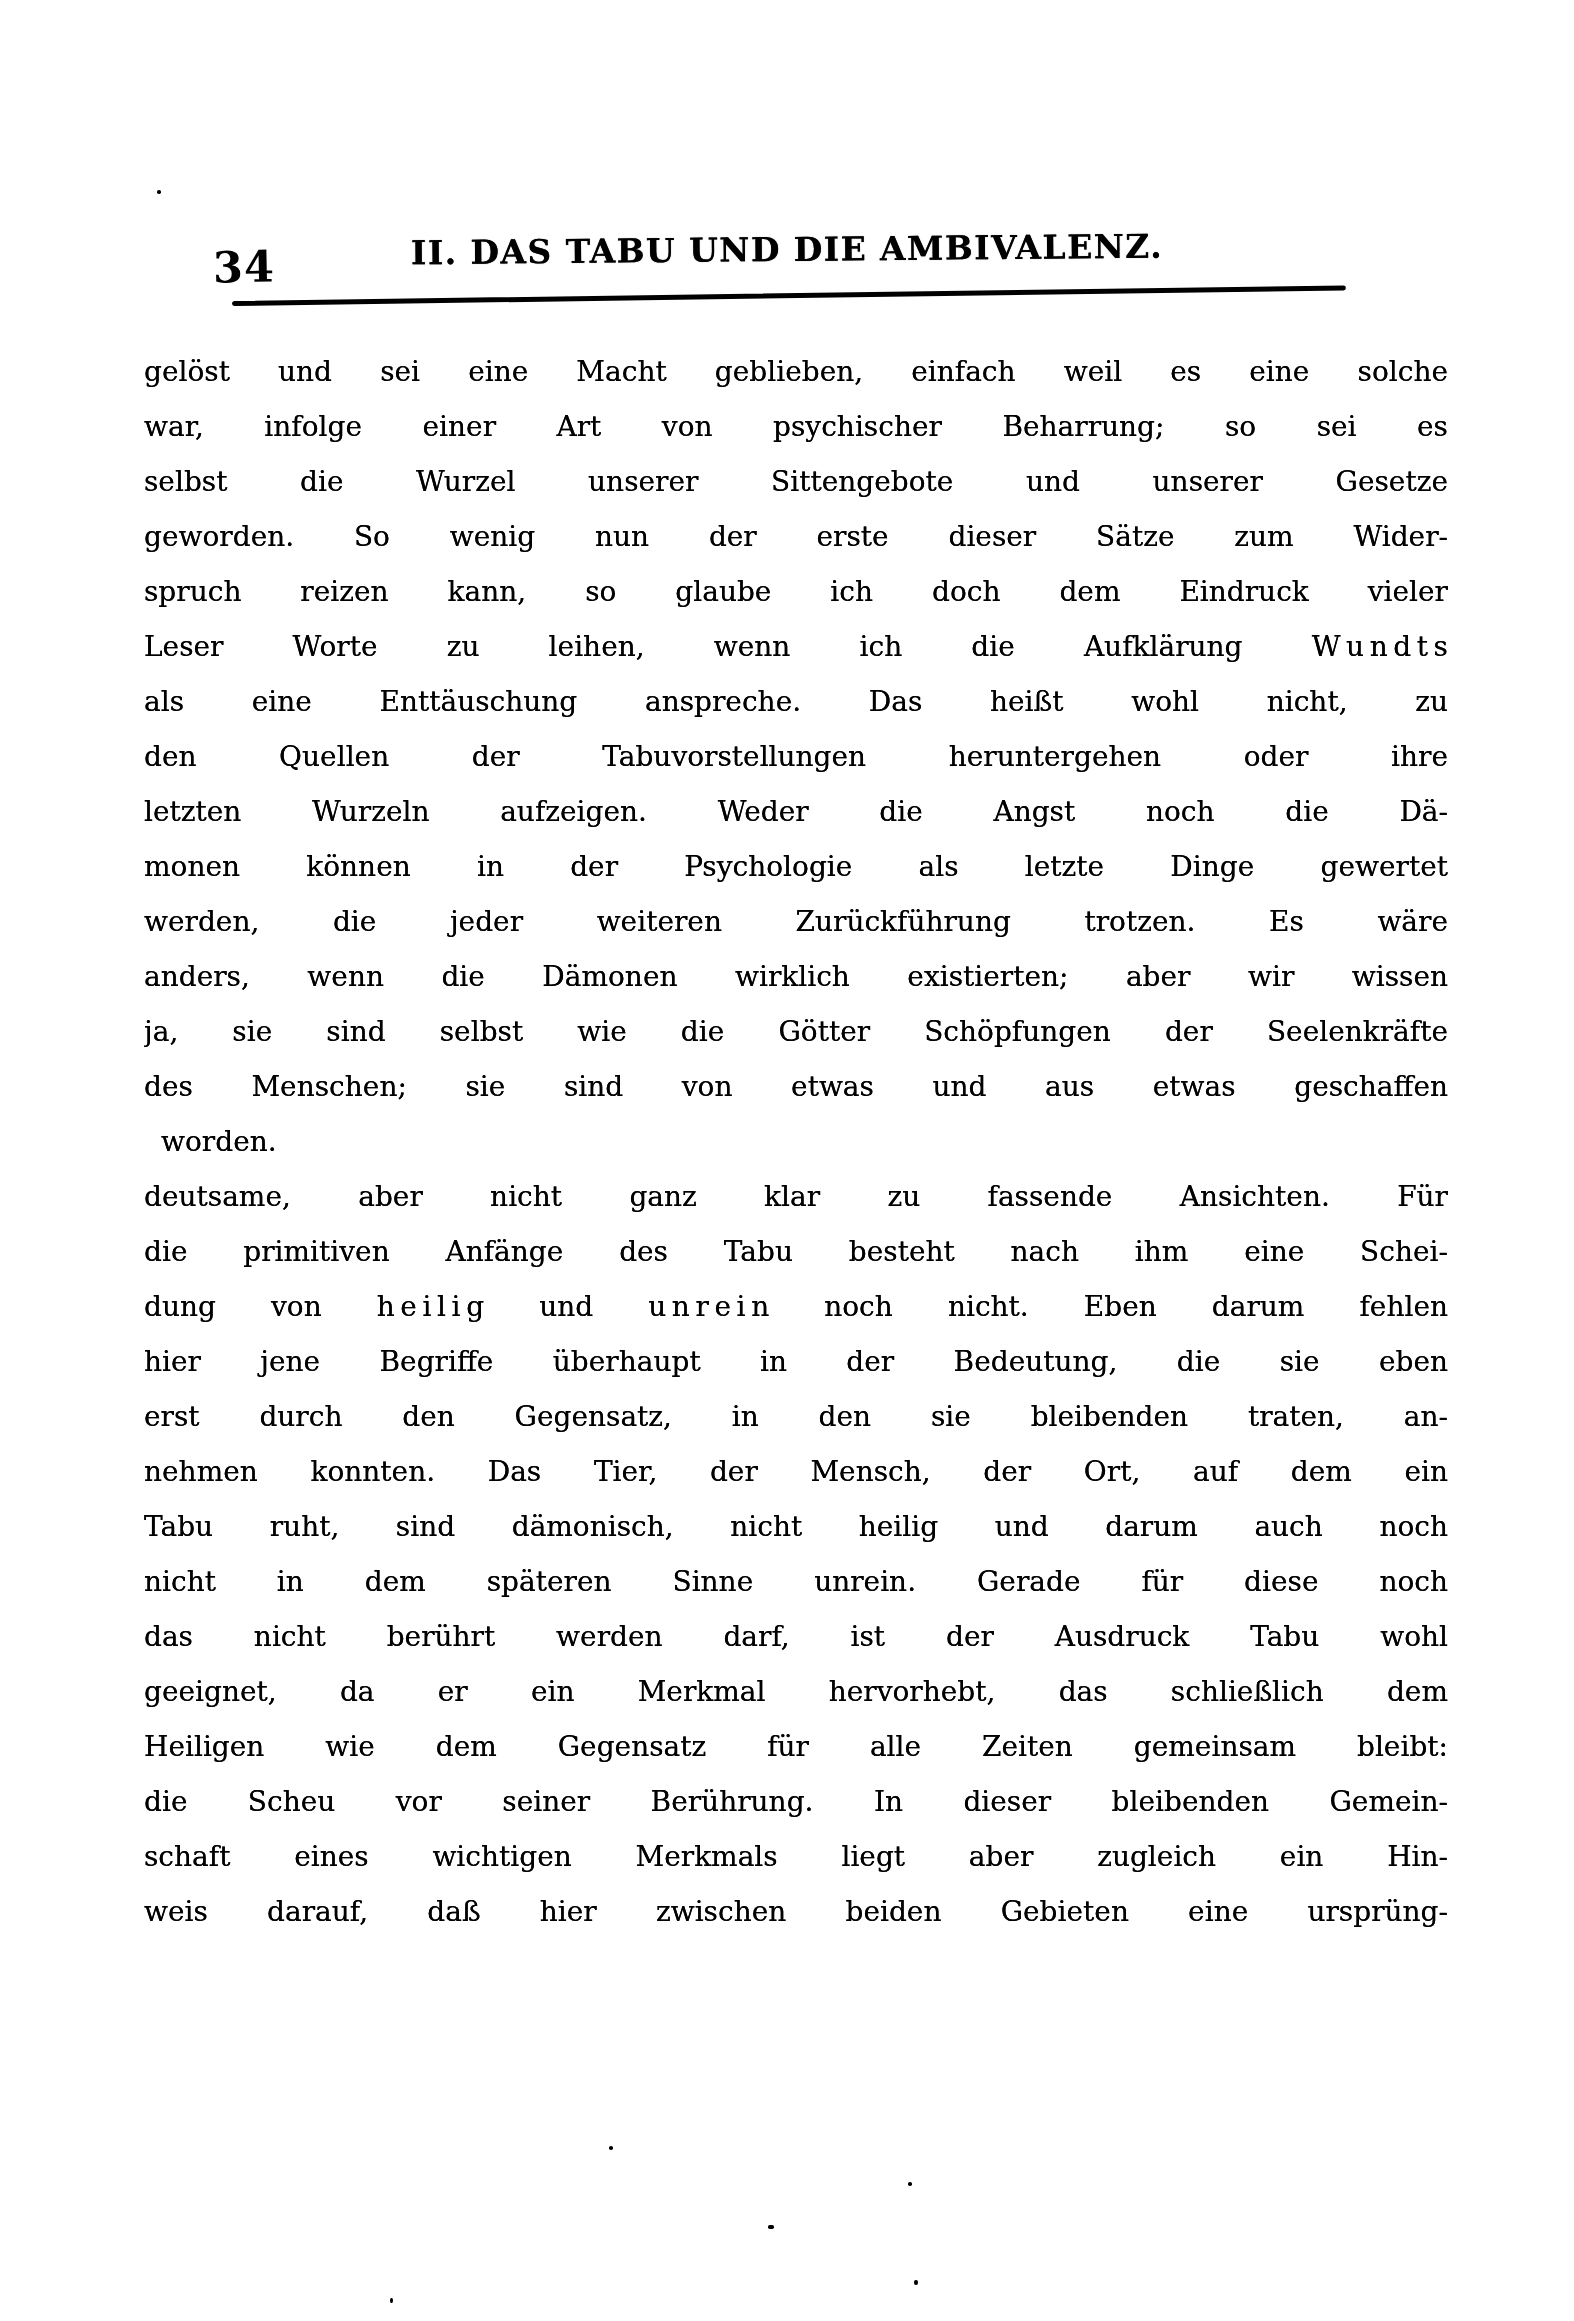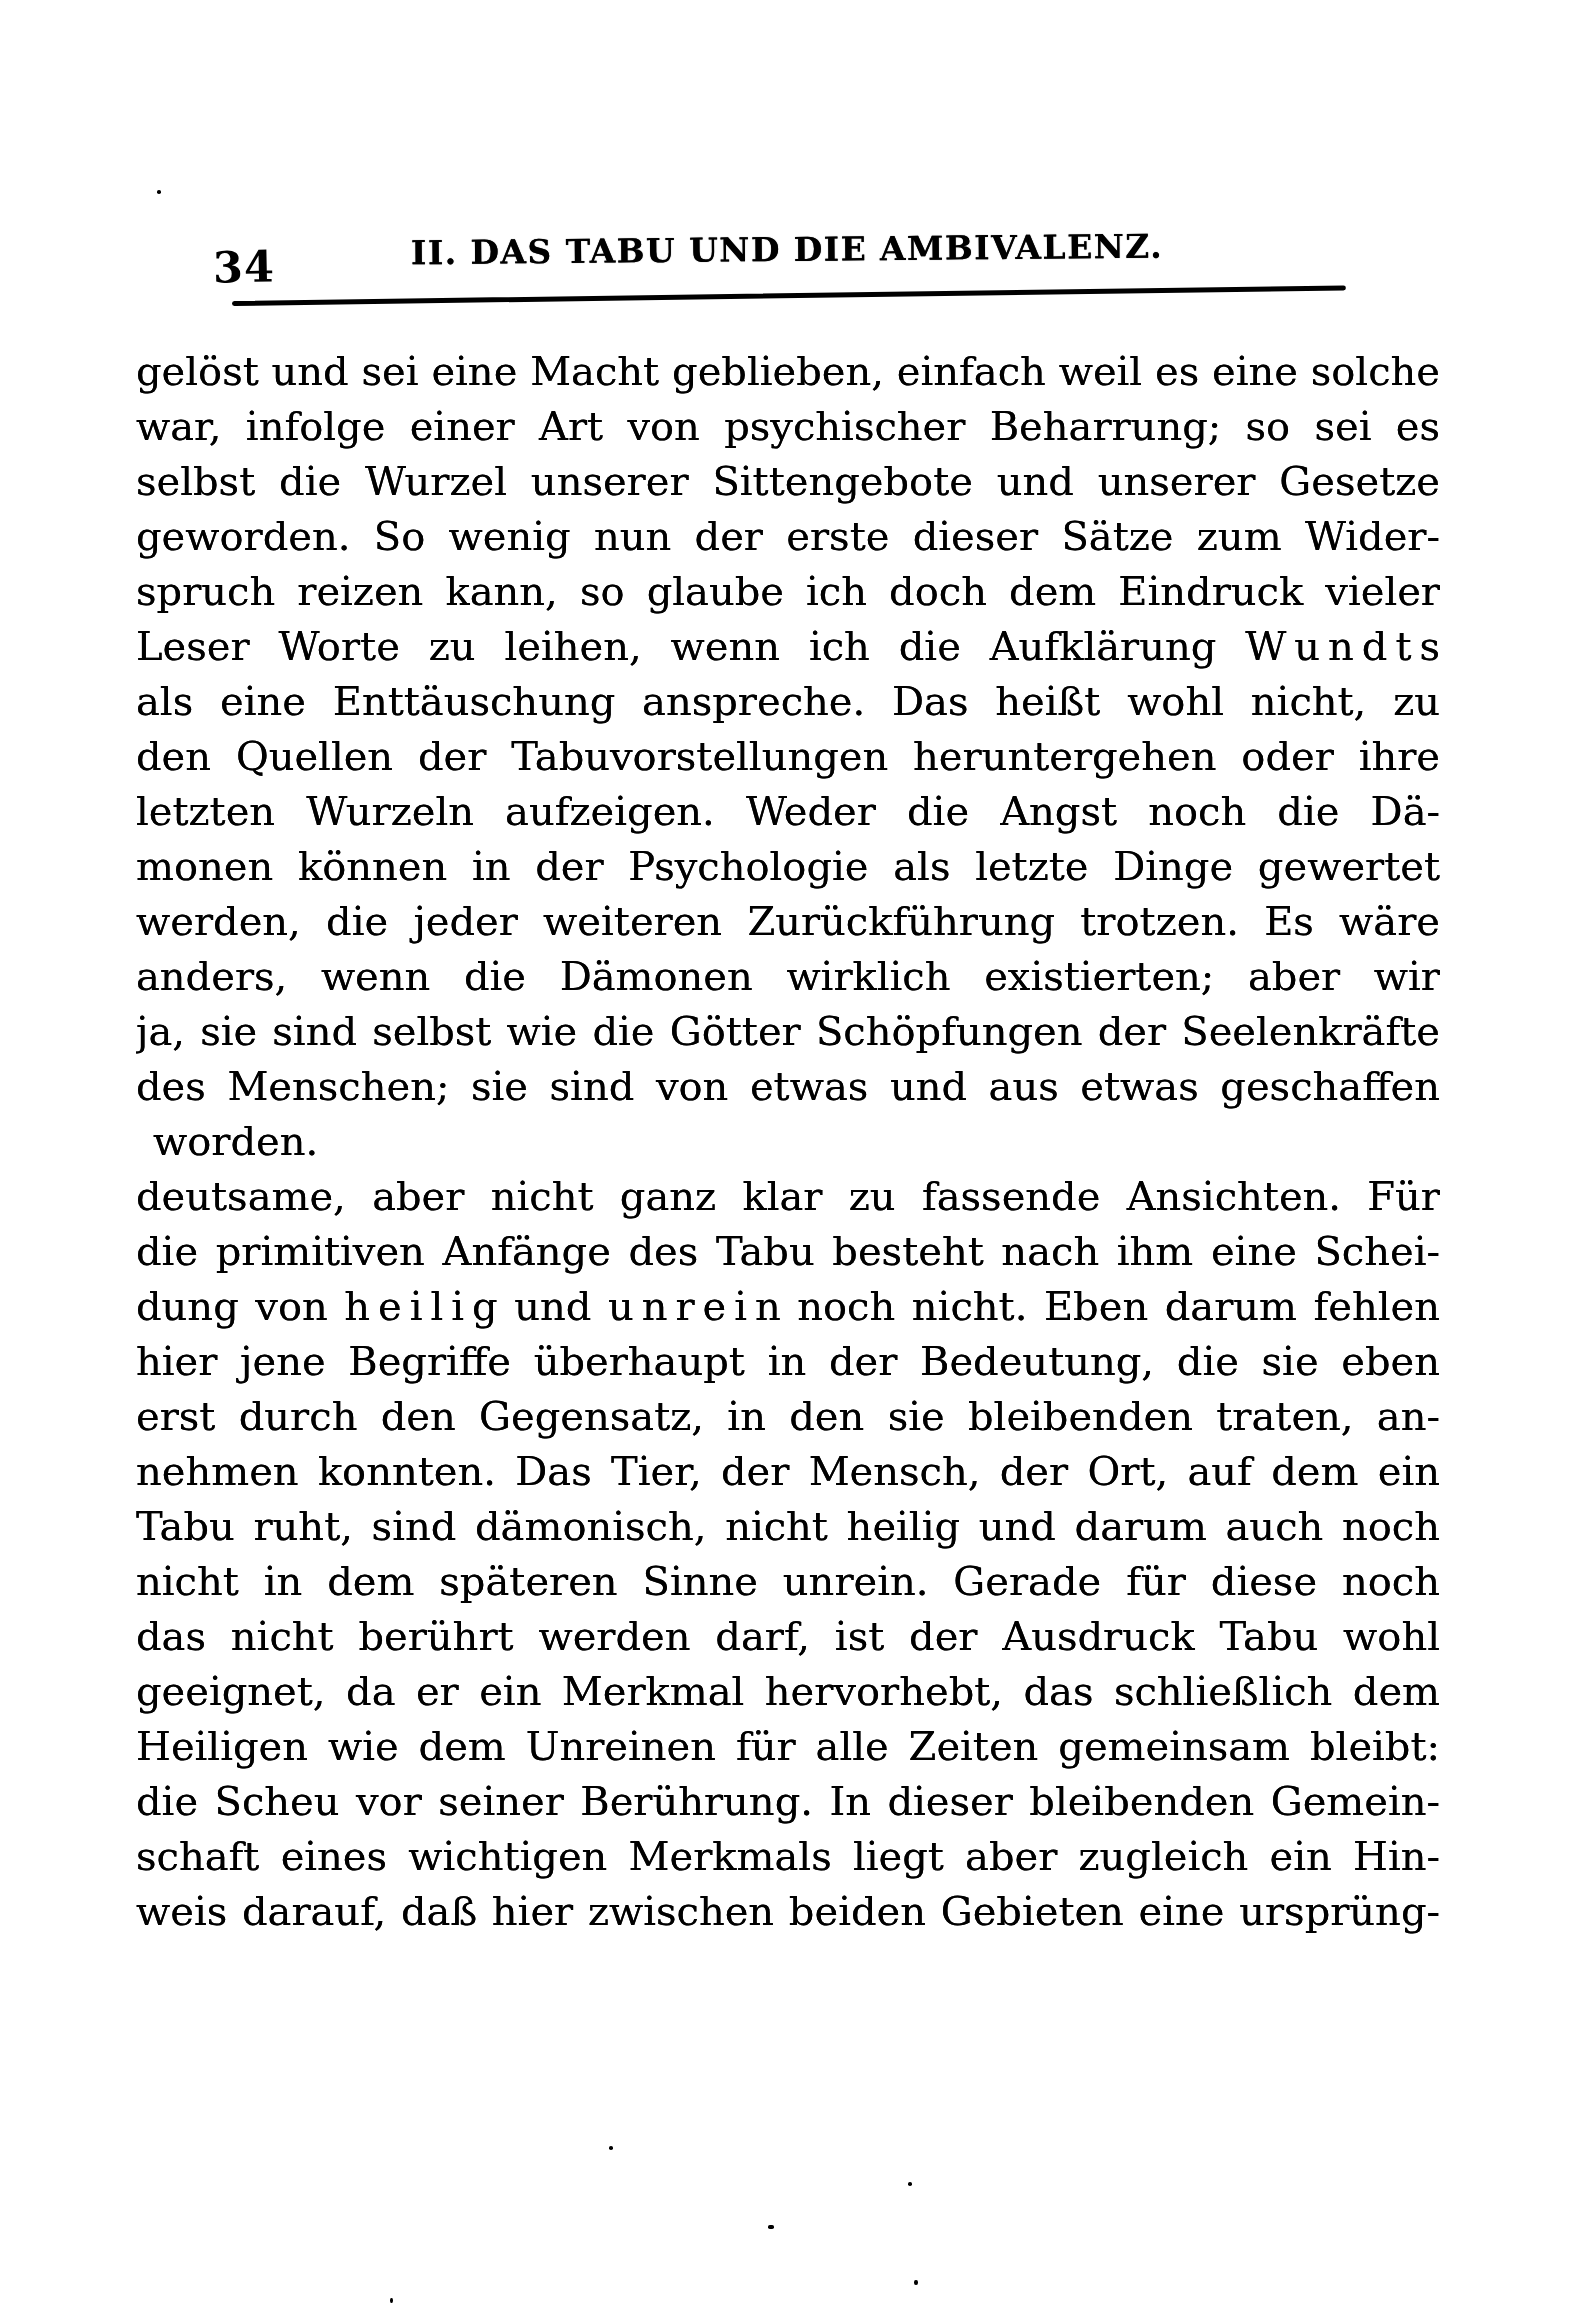--- a/index.html
+++ b/index.html
@@ -36,23 +36,23 @@
     width: 1114px; height: 5.4px;
     background: #000;
     border-radius: 2.7px;
     transform: rotate(-0.8deg);
     transform-origin: left center;
   }
 
   
   .body-text {
     position: absolute;
-    left: 136px; top: 344px;
+    left: 144px; top: 344px;
     width: 1304px;
-    font-size: 40px;
+    font-size: 28px;
     line-height: 55px;
     text-shadow: 0 0 0.5px rgba(0,0,0,0.85);
   }
   .tline {
     height: 55px;
     overflow: hidden;
     text-align: justify;
     white-space: normal;
   }
   
@@ -98,21 +98,21 @@
     <div class="tline">deutsame, aber nicht ganz klar zu fassende Ansichten. Für</div>
     <div class="tline">die primitiven Anfänge des Tabu besteht nach ihm eine Schei-</div>
     <div class="tline">dung von h e i l i g und u n r e i n noch nicht. Eben darum fehlen</div>
     <div class="tline">hier jene Begriffe überhaupt in der Bedeutung, die sie eben</div>
     <div class="tline">erst durch den Gegensatz, in den sie bleibenden traten, an-</div>
     <div class="tline">nehmen konnten. Das Tier, der Mensch, der Ort, auf dem ein</div>
     <div class="tline">Tabu ruht, sind dämonisch, nicht heilig und darum auch noch</div>
     <div class="tline">nicht in dem späteren Sinne unrein. Gerade für diese noch</div>
     <div class="tline">das nicht berührt werden darf, ist der Ausdruck Tabu wohl</div>
     <div class="tline">geeignet, da er ein Merkmal hervorhebt, das schließlich dem</div>
-    <div class="tline">Heiligen wie dem Unreinen für alle Zeiten gemeinsam bleibt:</div>
+    <div class="tline">Heiligen wie dem Gegensatz für alle Zeiten gemeinsam bleibt:</div>
     <div class="tline">die Scheu vor seiner Berührung. In dieser bleibenden Gemein-</div>
     <div class="tline">schaft eines wichtigen Merkmals liegt aber zugleich ein Hin-</div>
     <div class="tline">weis darauf, daß hier zwischen beiden Gebieten eine ursprüng-</div>
   </main>
 
   <div class="speck s1"></div>
   <div class="speck s2"></div>
   <div class="speck s3"></div>
   <div class="speck s4"></div>
   <div class="speck s5"></div>

